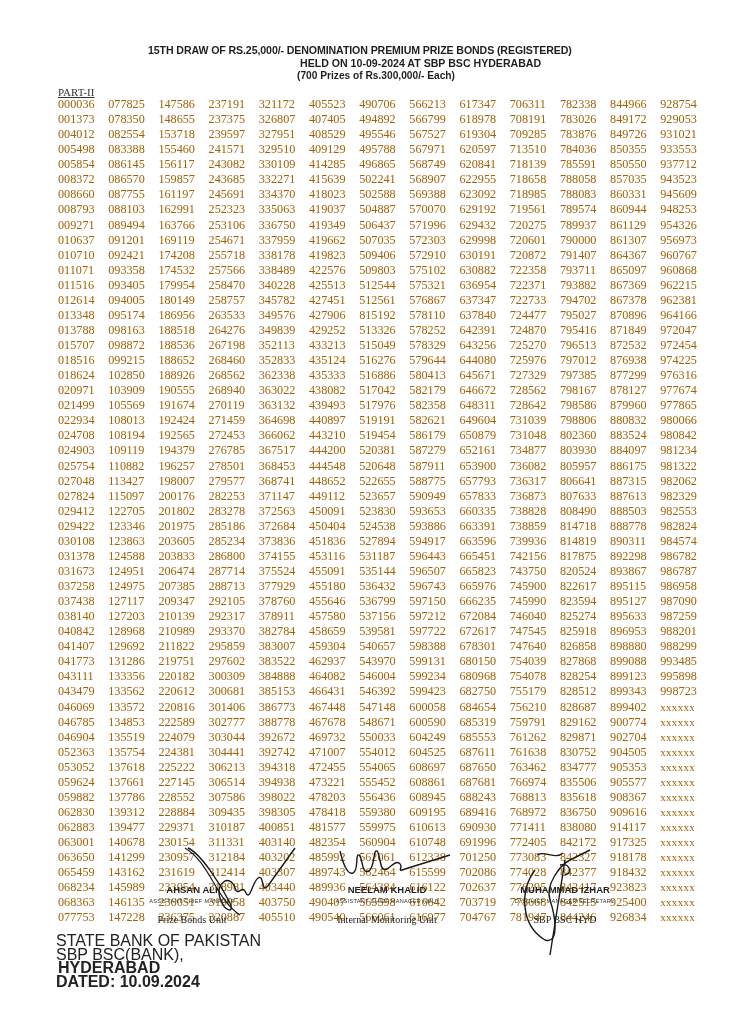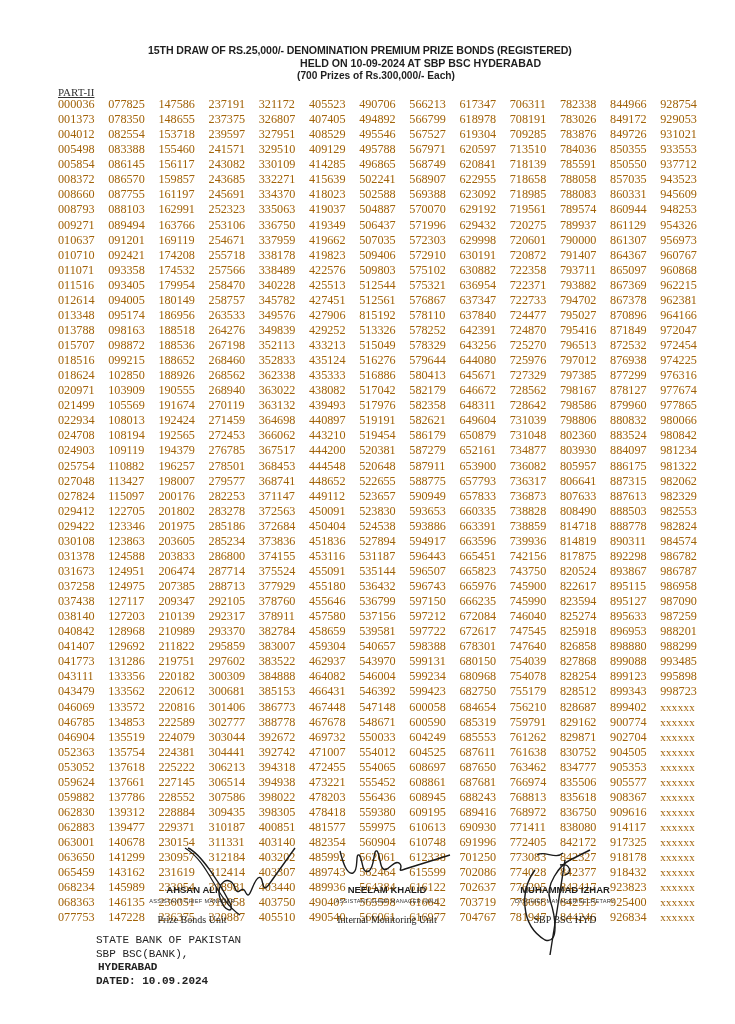--- a/index.html
+++ b/index.html
@@ -16,22 +16,22 @@
   table.grid td { padding:0; height:15.07px; line-height:15px; width:50.2px; white-space:nowrap; vertical-align:middle; }
   table.grid td.x { font-size:11px; letter-spacing:0.3px; }
   .sig { position:absolute; text-align:center; white-space:nowrap; }
   .sig .name { font-family:"Liberation Sans", sans-serif; font-weight:bold; font-size:9.5px; color:#1f1f1f; }
   .sig .title { font-family:"Liberation Sans", sans-serif; font-size:5.6px; letter-spacing:0.3px; color:#333; margin-top:3px; }
   .sig .unit { font-family:"Liberation Serif", serif; font-weight:normal; font-size:10px; color:#222; margin-top:10px; }
   .sig1 { left:102px; top:884px; width:180px; }
   .sig2 { left:312px; top:884px; width:150px; }
   .sig3 { left:480px; top:884px; width:170px; }
   svg.ink { position:absolute; pointer-events:none; }
-  .footer { position:absolute; left:56px; top:934px; font-family:Liberation Mono, monospace;
-            font-size:11px; line-height:13.6px; color:#222;margin-left:40px; }
+  .footer { position:absolute; left:56px; top:934px; font-family:Liberation Sans, sans-serif;
+            font-size:16px; line-height:13.6px; color:#222; }
   .footer .b { font-weight:bold; }
 </style>
 </head>
 <body>
 
 <div class="header">
   <div class="l1">15TH DRAW OF RS.25,000/- DENOMINATION PREMIUM PRIZE BONDS (REGISTERED)</div>
   <div class="l2">HELD ON 10-09-2024 AT SBP BSC HYDERABAD</div>
   <div class="l3">(700 Prizes of Rs.300,000/- Each)</div>
 </div>

